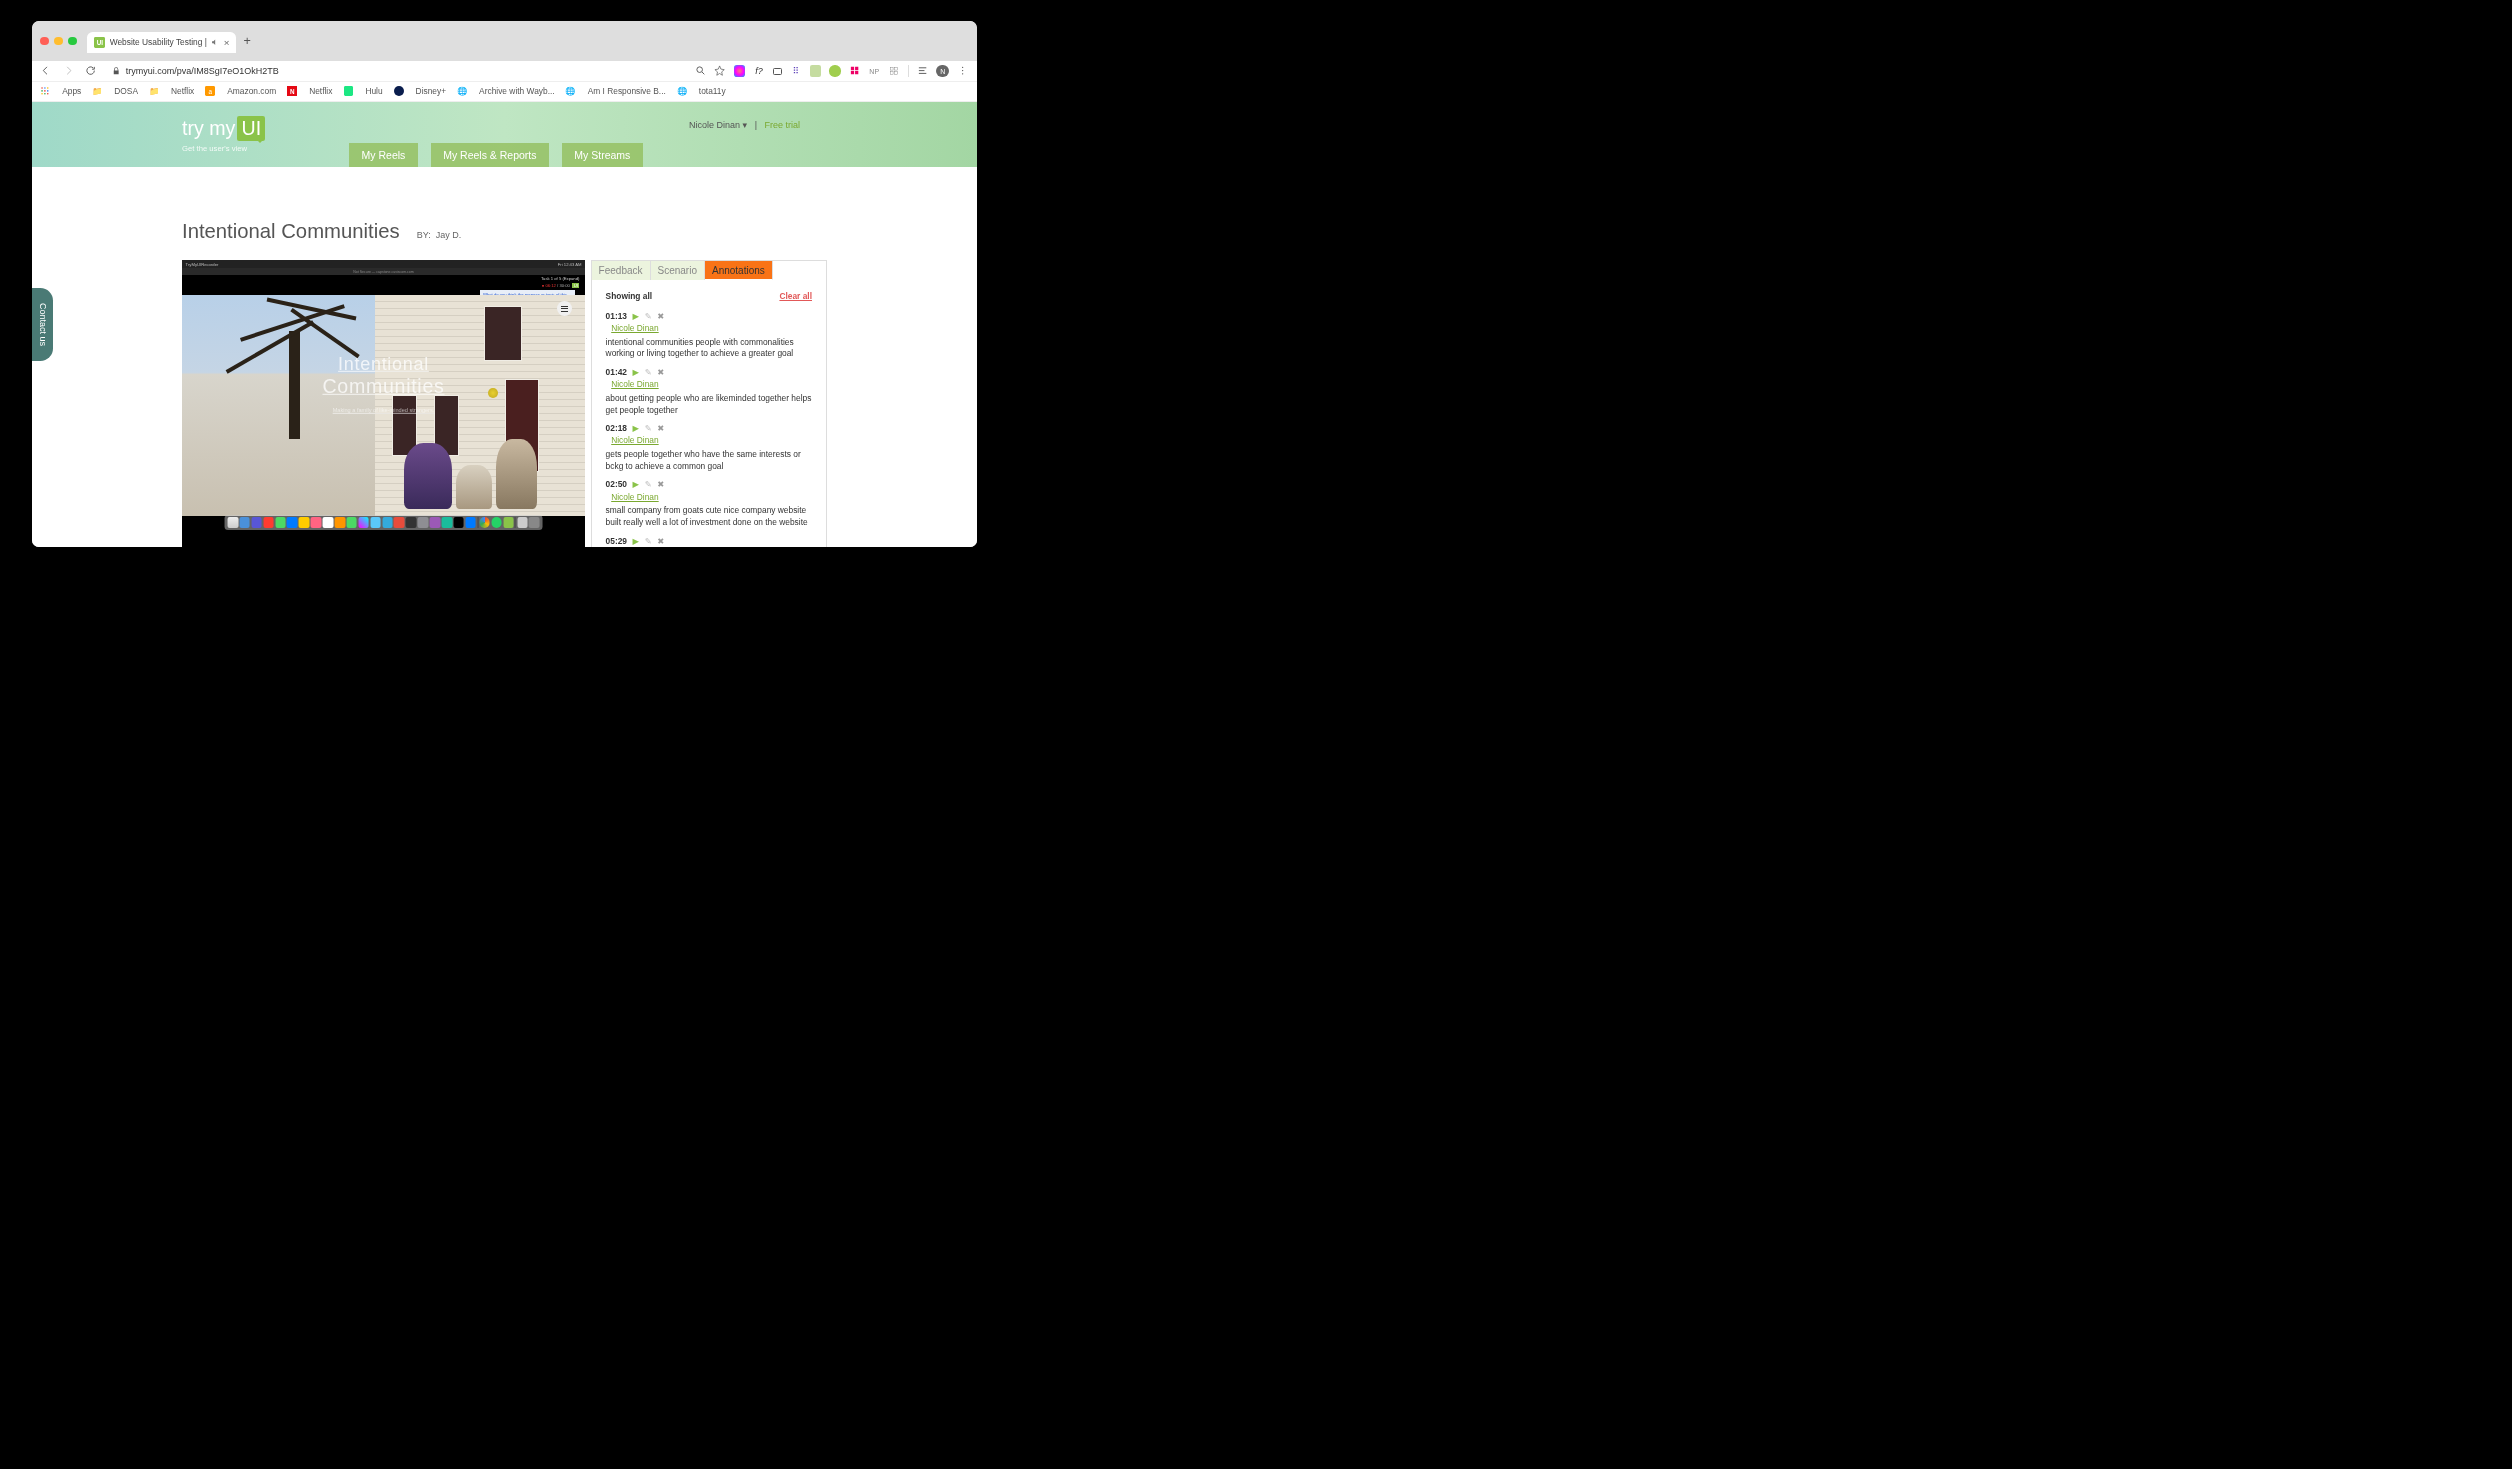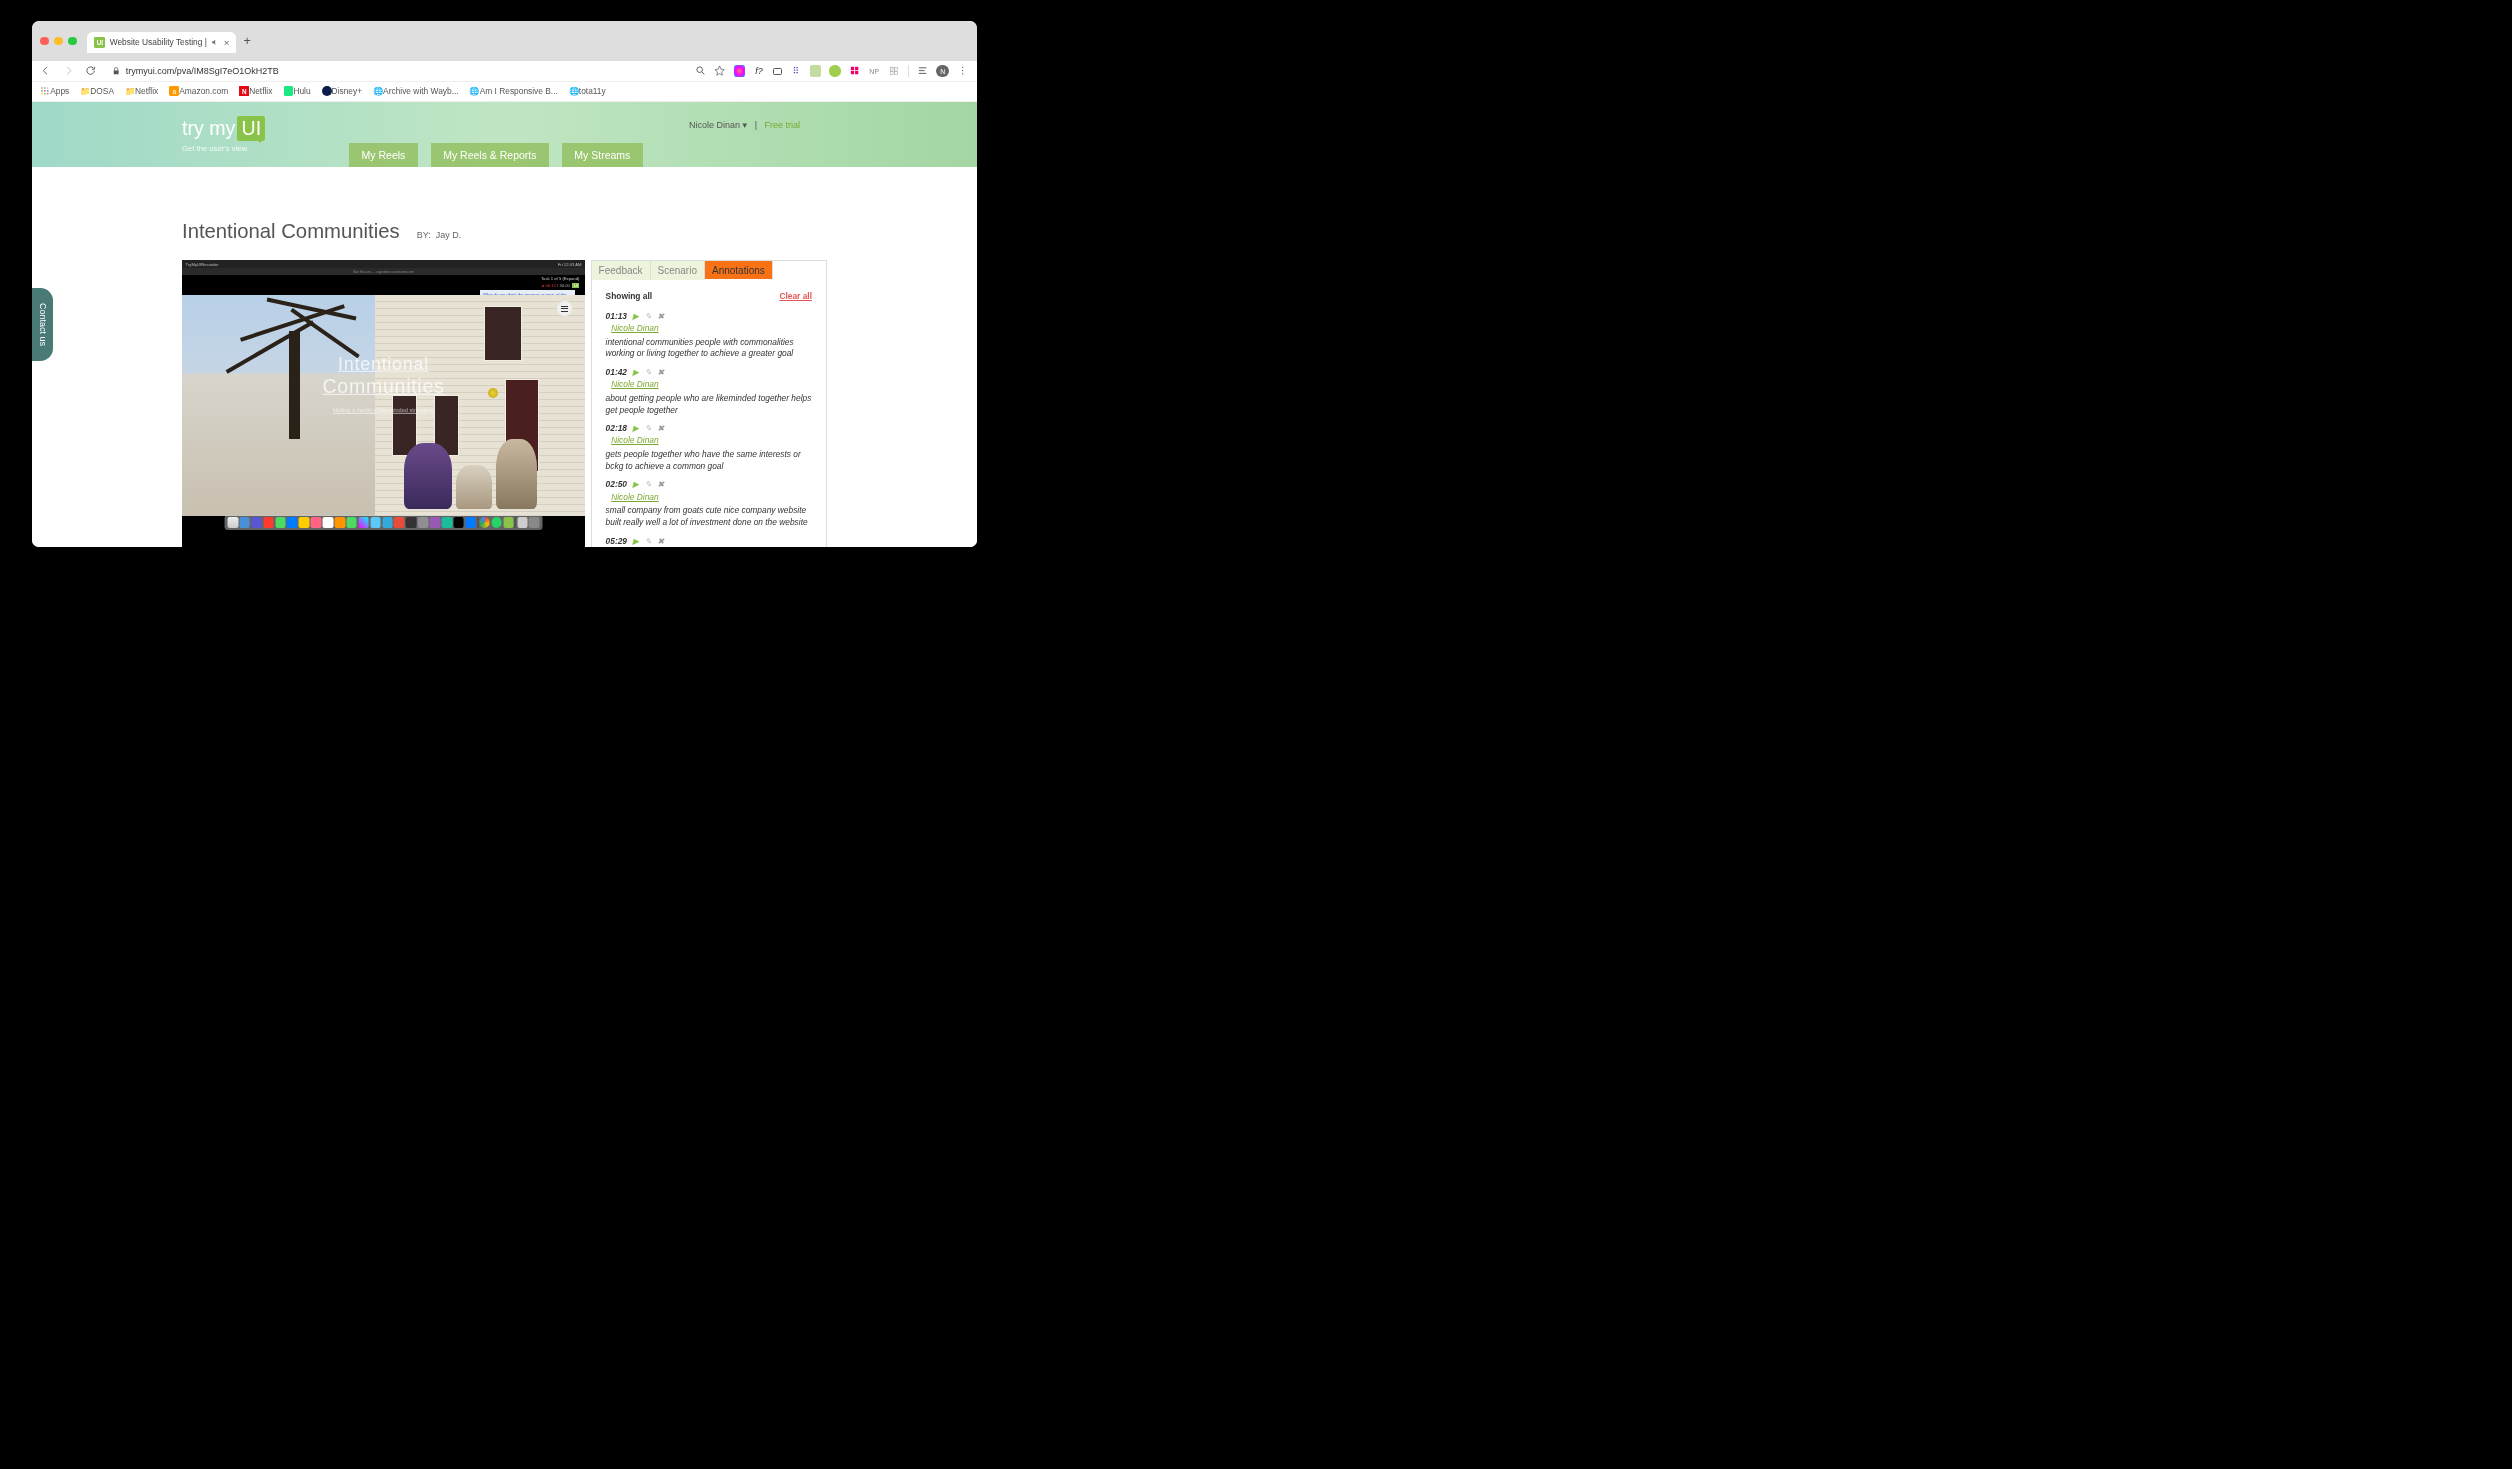--- a/index.html
+++ b/index.html
@@ -19,21 +19,21 @@
 .tab .close { font-size: 9.8px; color: #666; }
 .newtab { margin-left: 7px; color: #555; font-size: 12.6px; }
 .urlbar { height: 21px; background: #fff; display: flex; align-items: center; padding: 0 8.4px; gap: 8.4px; border-bottom:0.7px solid #eee;}
 .navicons { display: flex; gap: 11.2px; align-items:center; }
 .navicons svg { width:11.2px; height:11.2px; }
 .urlfield { flex:1; display:flex; align-items:center; padding:0 7px; font-size:9px; color:#333; gap:5.6px;}
 .urlfield .lock { width:8.4px; height:8.4px; }
 .righticons { display:flex; gap:8.4px; align-items:center;}
 .righticons .ic { width:11.2px; height:11.2px; display:flex; align-items:center; justify-content:center;}
 .bookmarks { height: 19.6px; background:#fff; display:flex; align-items:center; padding:0 8.4px; gap:11.2px; font-size:8.4px; color:#555; border-bottom:0.7px solid #eee;}
-.bookmarks .bm { display:flex; align-items:center; gap:0;}
+.bookmarks .bm { display:flex; align-items:center; gap:12px;}
 .bm-ico { width:9.8px; height:9.8px; display:inline-flex;}
 .content { flex:1; overflow: hidden; position: relative; background:#fff;}
 .banner { height: 65px; background: linear-gradient(to right, #9fd9c8, #bfe6c3, #a3d6a3); position:relative;}
 .banner-inner { max-width: 645px; margin: 0 auto; padding: 0 0; position:relative; height:100%;}
 .userlinks { position:absolute; right:27px; top:18px; font-size:9px; color:#555;}
 .userlinks a { color:#7aa82f; }
 .logo { position:absolute; left:0; top:14px; color:#fff; font-size:19.6px; font-weight:300;}
 .logo .ui { background:#8ac349; padding:1.4px 4.2px; border-radius:2.1px; margin-left:2.1px; font-weight:500; display:inline-block; position:relative;}
 .logo .ui:after{content:''; position:absolute; bottom:-4.2px; right:2.8px; border:3.5px solid transparent; border-top-color:#8ac349;}
 .tagline { position:absolute; left:0; top:42px; color:#fff; font-size:7.7px; opacity:0.85;}
@@ -65,21 +65,21 @@
 .dock { position:absolute; bottom:21px; left:50%; transform:translateX(-50%); height:15.4px; background:rgba(200,200,200,0.5); border-radius:3.5px; display:flex; align-items:center; padding:0 3.5px; gap:1.4px;}
 .dock .app { width:10.5px; height:10.5px; border-radius:2.1px;}
 .side-panel { margin-left:5.6px; flex:1; border:0.7px solid #ddd;}
 .tabs-row { display:flex; font-size:10px;}
 .ptab { padding:3.5px 7px; background:#ecf4de; color:#888; border-right:0.7px solid #ddd; cursor:pointer;}
 .ptab.active { background:#f97316; color:#333; border-bottom:0.7px solid #fff;}
 .panel-body { padding:10.5px 14px 5.6px; max-height:273px; overflow:hidden;}
 .showing { display:flex; justify-content:space-between; font-size:8.4px; margin-bottom:10.5px;}
 .showing b { color:#333;}
 .clear { color:#e25858; text-decoration:underline; font-weight:bold;}
-.annot { margin-bottom:7px; font-size:8.4px; color:#333;font-style:italic;}
+.annot { margin-bottom:7px; font-size:8.4px; color:#333;}
 .annot-hdr { display:flex; align-items:center; gap:5.6px; margin-bottom:2.1px;}
 .annot-time { font-weight:bold; color:#333;}
 .annot-play { color:#8ac349;}
 .annot-edit { color:#bbb;}
 .annot-del { color:#999;}
 .annot-user { margin-left:5.6px; margin-bottom:3.5px;}
 .annot-user a { color:#7aa82f; text-decoration:underline;}
 .annot-text { line-height:1.4; color:#333; margin-bottom:2.1px;}
 .contact { position:absolute; left:0; top:186px; background:#4a7a75; color:#fff; padding:15.4px 5.6px; border-radius:0 12.6px 12.6px 0; writing-mode:vertical-rl; font-size:9px; z-index:5;}
 .avatar-circ { width:12.6px; height:12.6px; border-radius:50%; background:#666; color:#fff; font-size:7px; display:flex; align-items:center; justify-content:center;}

